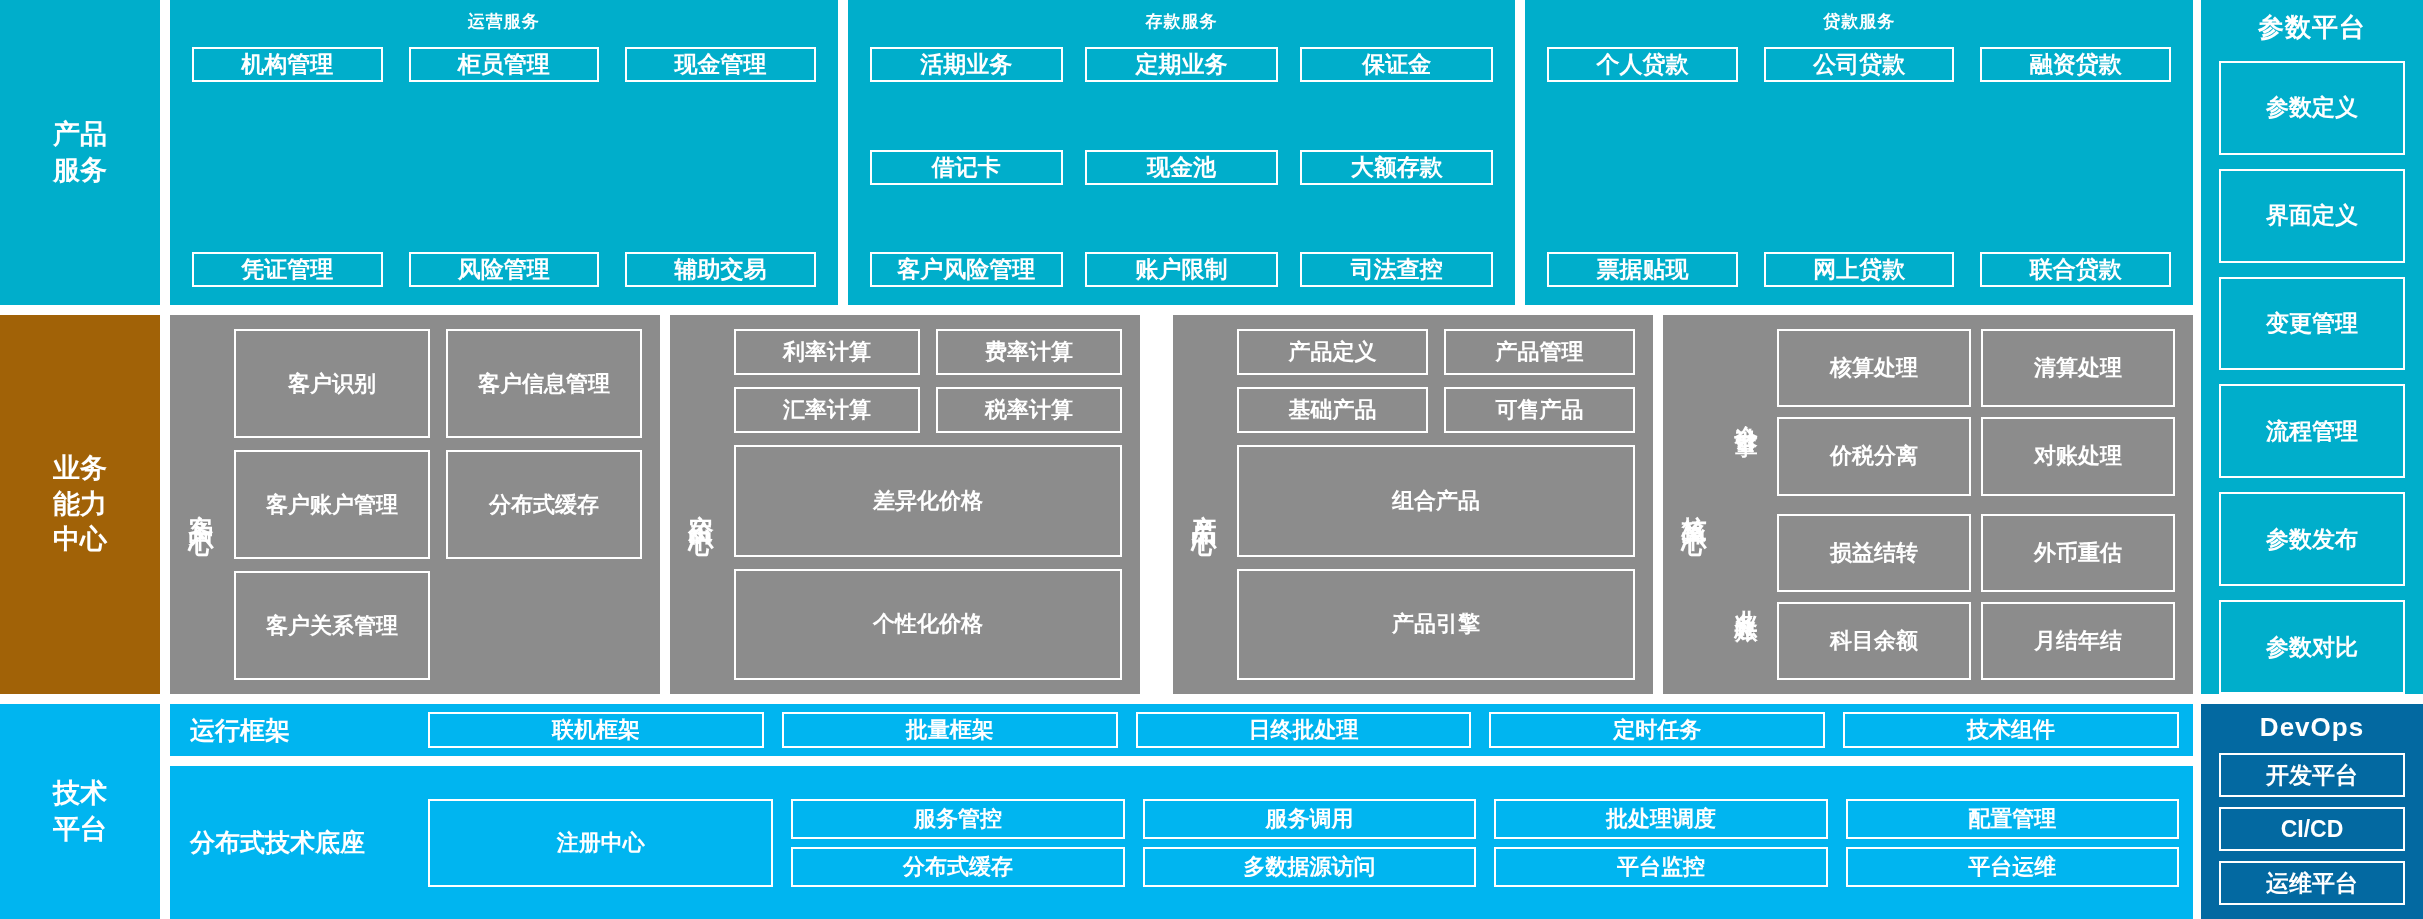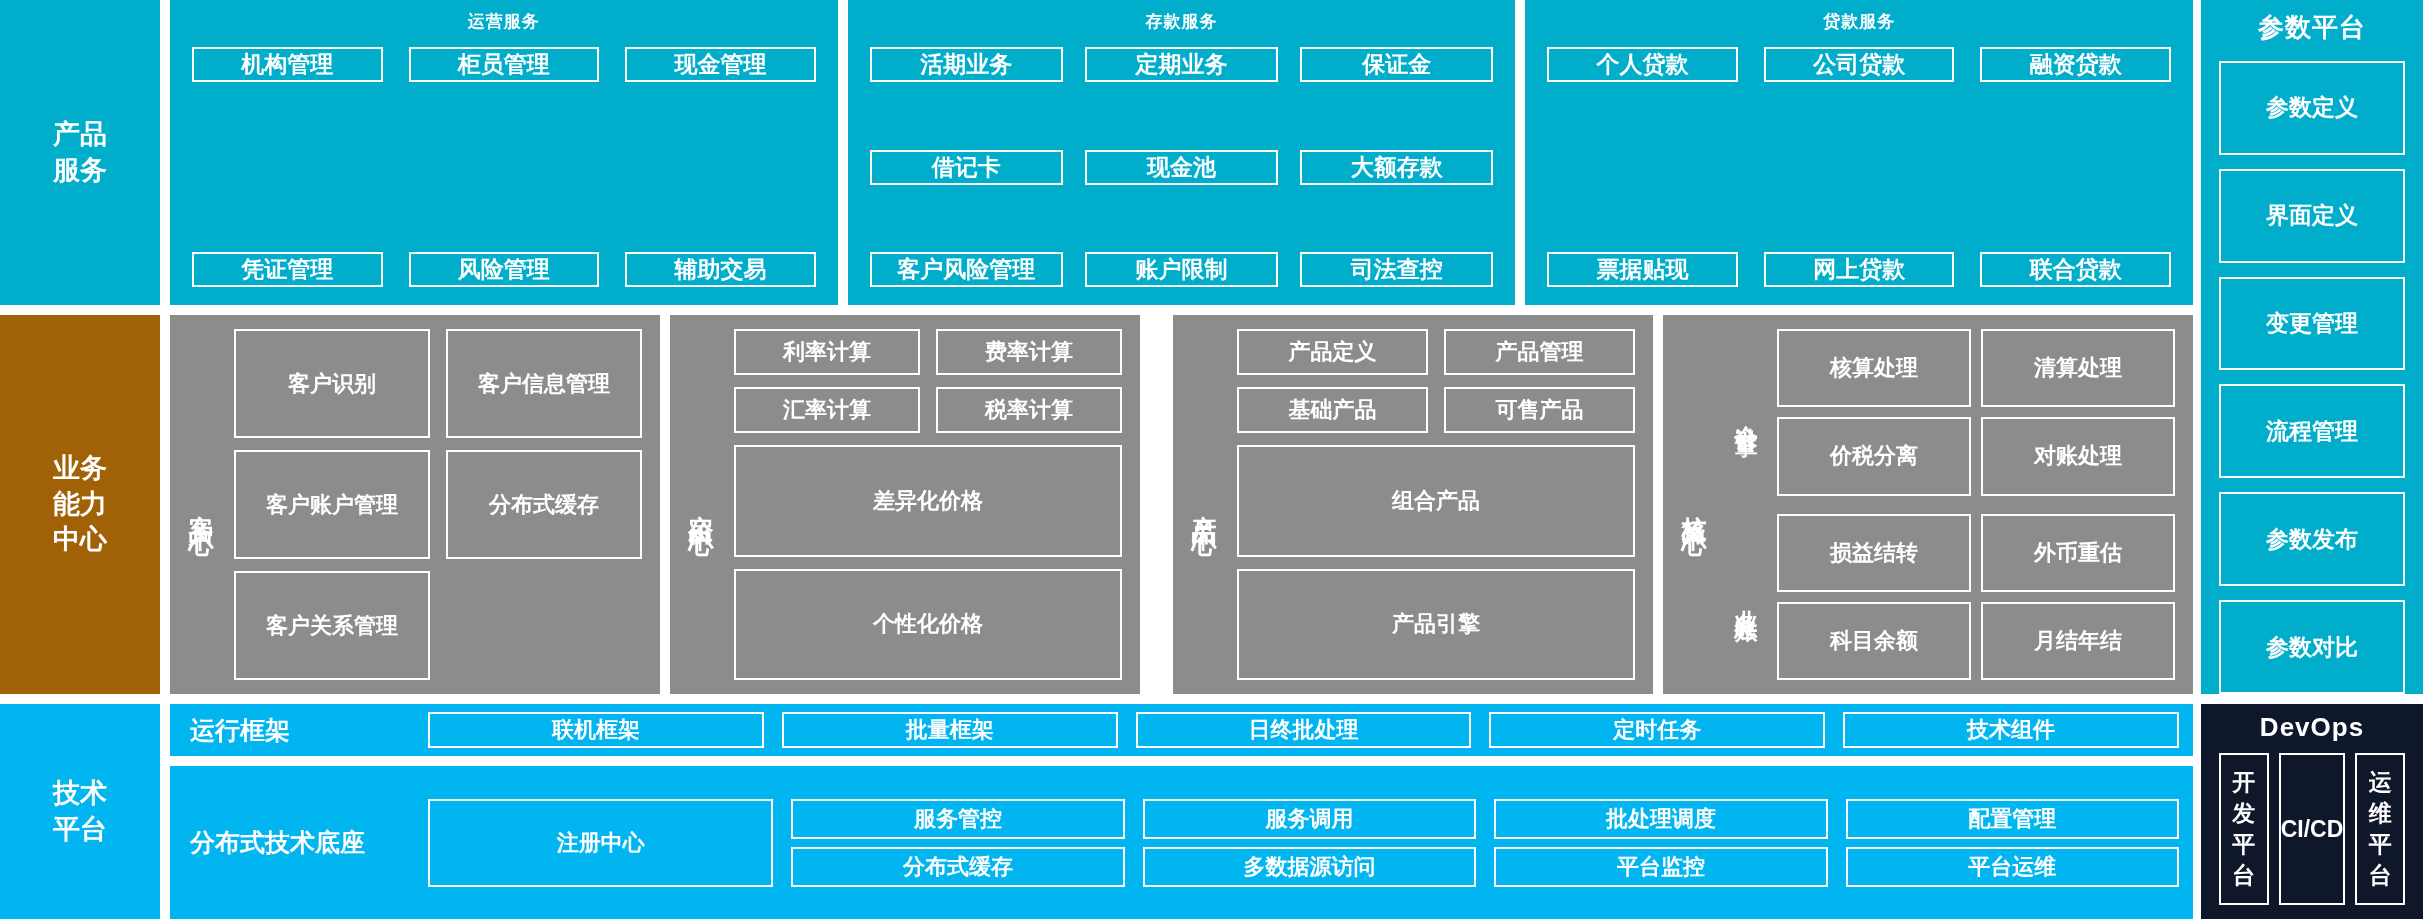--- a/index.html
+++ b/index.html
@@ -150,28 +150,28 @@
     background: #00AECB;
     flex: 1 1 auto;
     display: flex; flex-direction: column;
     align-items: center;
     padding: 10px 18px 0 18px;
   }
   #param-platform .svc-title { font-size: 26px; margin-bottom: 16px; }
   .param-list { flex: 1 1 auto; width: 100%; display: flex; flex-direction: column; gap: 14px; }
   .param-list .cell { flex: 1 1 0; font-size: 23px; }
   #devops {
-    background: #0f172a;
+    background: #0369a1;
     flex: 0 0 215px;
     display: flex; flex-direction: column;
     align-items: center;
     padding: 8px 18px 14px 18px;
   }
   #devops .svc-title { font-size: 26px; margin-bottom: 10px; }
-  .devops-list { flex: 1 1 auto; width: 100%; display: flex; gap: 10px; }
+  .devops-list { flex: 1 1 auto; width: 100%; display: flex; flex-direction: column; gap: 10px; }
   .devops-list .cell { flex: 1 1 0; font-size: 23px; }
 </style>
 </head>
 <body>
 
 <div id="root">
 
   <div id="main-col">
 
     <div class="band" id="band-product">

